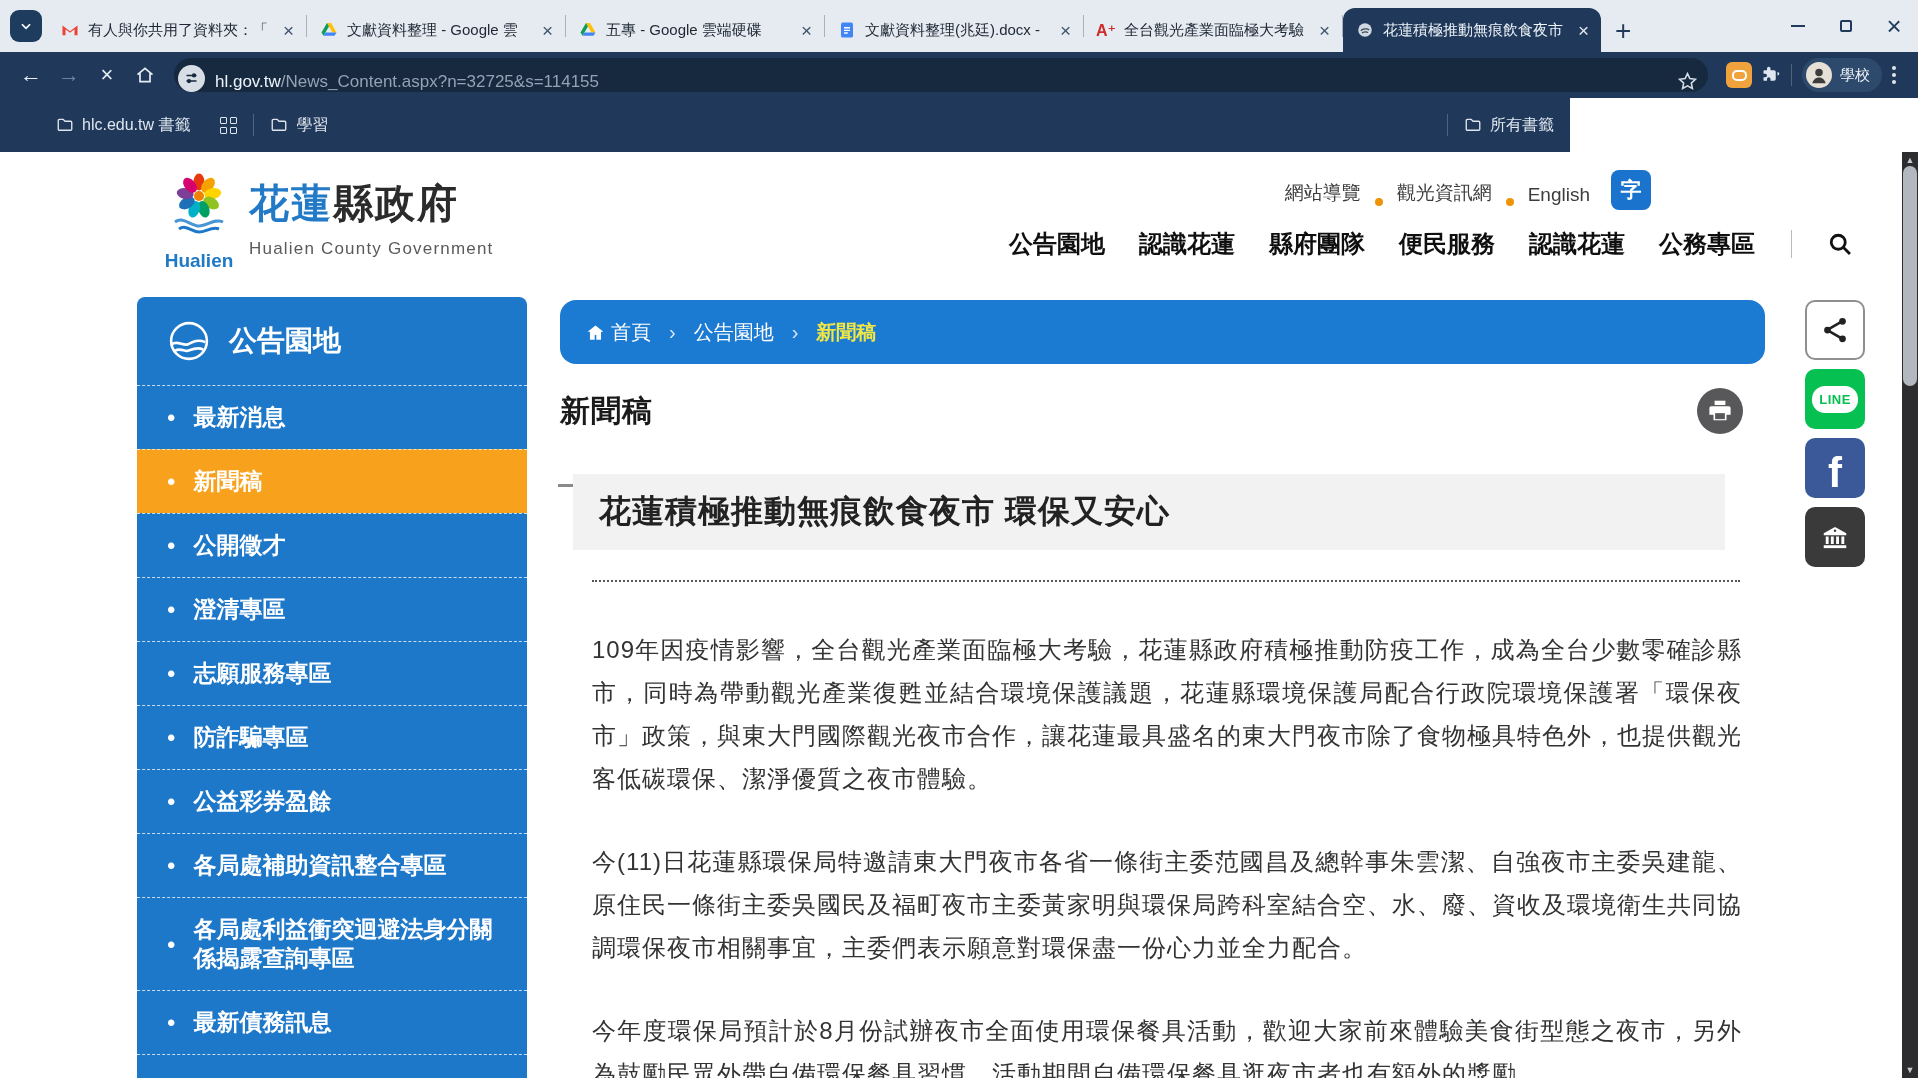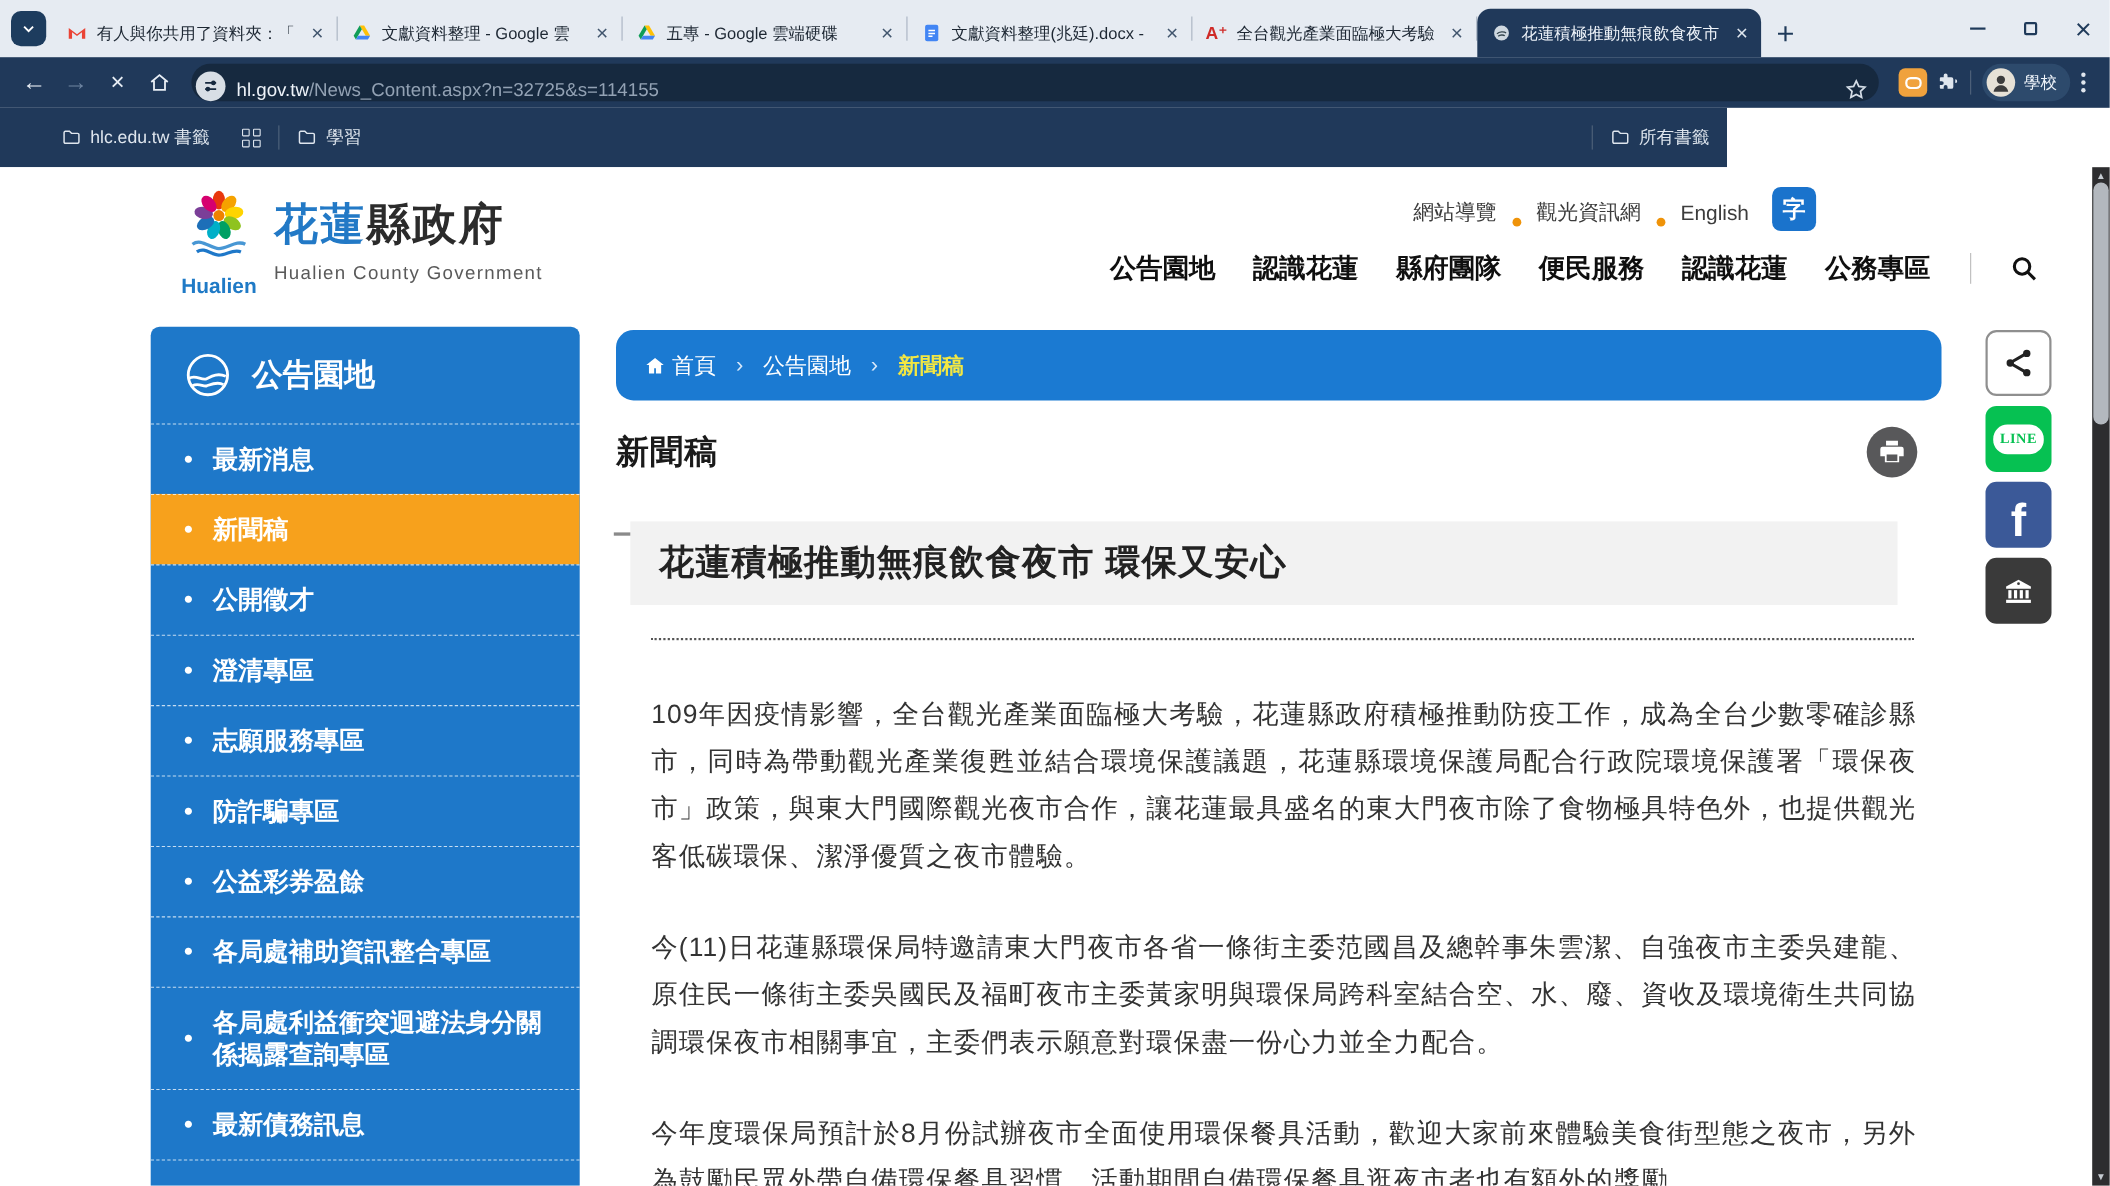--- a/index.html
+++ b/index.html
@@ -113,21 +113,21 @@
   .paras{margin-left:32px;width:1150px;color:#333;}
   .paras p{font-size:24px;line-height:43px;letter-spacing:1px;margin-top:40px;text-align:justify;}
   .paras p:first-child{margin-top:46px;}
 
   
   .floaters{position:absolute;left:1805px;top:148px;display:flex;flex-direction:column;gap:9px;}
   .fbtn{width:60px;height:60px;border-radius:10px;display:flex;align-items:center;justify-content:center;}
   .fbtn.share{background:#fff;border:2px solid #8f8f8f;}
   .fbtn.line{background:var(--line-green);}
   .line-bubble{width:46px;height:27px;background:#fff;border-radius:13px;display:flex;align-items:center;justify-content:center;
-    color:var(--line-green);font-size:13px;font-weight:800;letter-spacing:.5px;font-family:Liberation Serif, serif;}
+    color:var(--line-green);font-size:13px;font-weight:800;letter-spacing:.5px;}
   .fbtn.fb{background:var(--facebook-blue);color:#fff;font-size:42px;font-weight:700;padding-top:10px;}
   .fbtn.gov{background:var(--building-dark);}
 
   
   .scroll{position:absolute;right:0;top:152px;bottom:0;width:16px;background:#2d2d2f;}
   .scroll .arrow{position:absolute;left:0;width:16px;text-align:center;color:#c6cbd1;font-size:9px;}
   .scroll .up{top:3px;} .scroll .down{bottom:3px;}
   .thumb{position:absolute;left:1px;top:14px;width:14px;height:220px;border-radius:7px;background:#b3b8be;}
 </style>
 </head>

